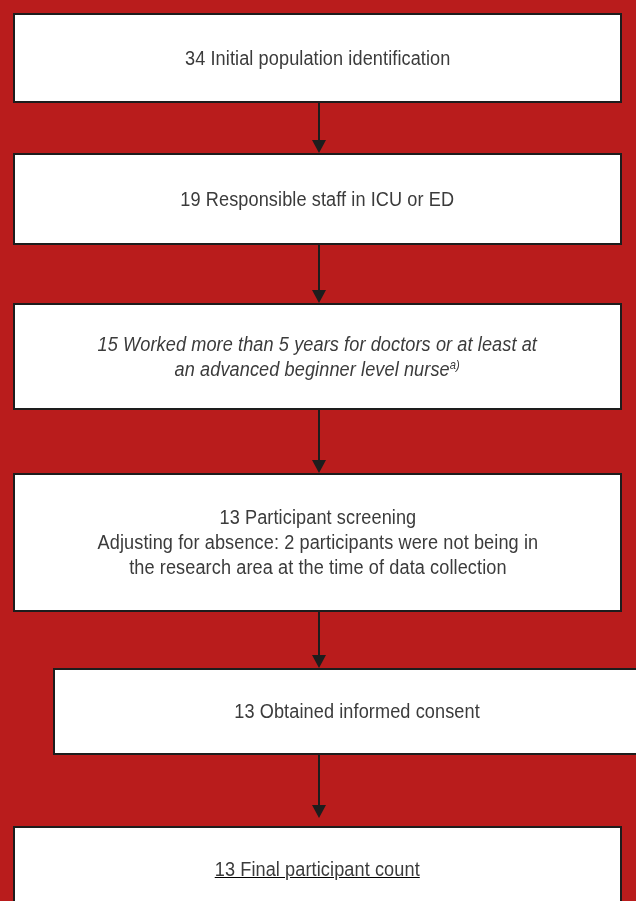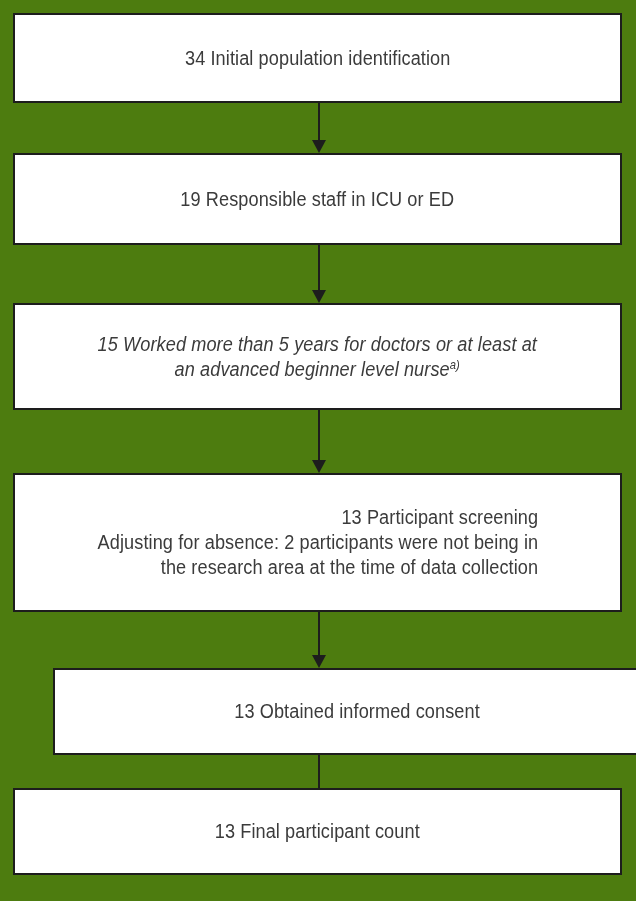--- a/index.html
+++ b/index.html
@@ -11,21 +11,21 @@
     width: 636px;
     height: 917px;
     font-family: "Liberation Sans", "DejaVu Sans", sans-serif;
     -webkit-font-smoothing: antialiased;
   }
 
   #flowchart {
     position: relative;
     width: 636px;
     height: 901px;
-    background: #4d7c0f;
+    background: #b91c1c;
     overflow: hidden;
   }
 
   .node-box {
     position: absolute;
     left: 13px;
     width: 609px;
     box-sizing: border-box;
     border: 2px solid #1d1d1d;
     background: #ffffff;
@@ -102,35 +102,35 @@
 
   <div class="node-box" style="top:303px; height:107px;font-style:italic;">
     <div class="node-text"><span>15 Worked more than 5 years for doctors or at least at</span><br><span>an advanced beginner level nurse</span><sup>a)</sup></div>
   </div>
 
   <div class="connector" style="top:410px; height:63px;">
     <div class="stem" style="height:50px;"></div>
     <div class="head"></div>
   </div>
 
-  <div class="node-box" style="top:473px; height:139px;text-align:right;">
+  <div class="node-box" style="top:473px; height:139px;">
     <div class="node-text"><span>13 Participant screening</span><br><span>Adjusting for absence: 2 participants were not being in</span><br><span>the research area at the time of data collection</span></div>
   </div>
 
   <div class="connector" style="top:612px; height:56px;">
     <div class="stem" style="height:43px;"></div>
     <div class="head"></div>
   </div>
 
   <div class="node-box" style="top:668px; height:87px;margin-left:40px;">
     <div class="node-text">13 Obtained informed consent</div>
   </div>
 
   <div class="connector" style="top:755px; height:63px;">
     <div class="stem" style="height:50px;"></div>
     <div class="head"></div>
   </div>
 
-  <div class="node-box" style="top:788px; height:87px;">
+  <div class="node-box" style="top:826px; height:87px;text-decoration:underline;">
     <div class="node-text">13 Final participant count</div>
   </div>
 
 </div>
 
 </body></html>

